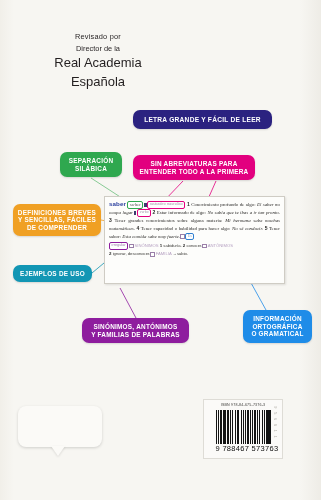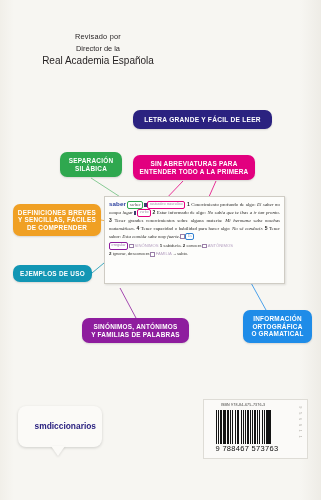--- a/index.html
+++ b/index.html
@@ -16,21 +16,21 @@
   .paper-shade{position:absolute;inset:0;
     background:linear-gradient(90deg,#f1efe9 0px,#f7f6f2 14px,#f7f6f2 300px,#eeece6 321px);
     pointer-events:none;}
 
   
   .credits{position:absolute;left:28px;top:32px;width:140px;text-align:center;
     color:#231f20;line-height:1.45;}
   .credits .l1{font-size:7.4px;letter-spacing:.2px;}
   .credits .l2{font-size:9.2px;font-weight:bold;letter-spacing:.1px;margin-top:1px;}
   .credits .l3{font-size:7.4px;margin-top:1px;}
-  .credits .l4{font-size:10px;}
+  .credits .l4{font-size:13px;}
 
   
   .smlogo{position:absolute;left:215px;top:31px;width:44px;height:42px;background:#d8201f;}
   .smlogo .divider{position:absolute;left:21px;top:0;width:2.2px;height:100%;background:#f6f5f1;}
   .smlogo .txt{position:absolute;inset:0;color:#fff;font-family:"Liberation Serif",serif;
     font-size:29px;line-height:42px;text-align:center;letter-spacing:-1px;font-weight:400;}
 
   
   .pill{position:absolute;border-radius:7px;color:#fff;font-weight:bold;
     text-align:center;letter-spacing:.25px;line-height:1.18;
@@ -83,21 +83,21 @@
   .bubble{position:absolute;left:18px;top:406px;width:84px;height:41px;
     background:#fbfaf7;border-radius:8px;box-shadow:0 1px 3px rgba(0,0,0,.16);
     display:flex;align-items:center;justify-content:center;}
   .bubble .txt{color:#2b2280;font-weight:bold;font-size:8.4px;line-height:1.22;
     text-align:right;width:72px;}
   .bubble .ptr{position:absolute;left:33px;top:40px;width:0;height:0;
     border-left:7px solid transparent;border-right:7px solid transparent;
     border-top:10px solid #fbfaf7;filter:drop-shadow(0 1px 1px rgba(0,0,0,.12));}
 
   
-  .barcode-box{position:absolute;left:203px;top:399px;width:105px;height:60px;
+  .barcode-box{position:absolute;left:203px;top:399px;width:80px;height:60px;
     background:#fbfaf8;border:.8px solid #dedcd6;box-sizing:border-box;}
   .bc-isbn{position:absolute;left:0;top:3px;width:78px;text-align:center;
     font-size:3.6px;color:#3b3a37;letter-spacing:.2px;font-family:"Liberation Sans",sans-serif;}
   .bars{position:absolute;left:12px;top:10px;width:62px;height:34px;display:flex;
     align-items:flex-end;}
   .bars i{display:block;height:100%;background:#1a1a1a;}
   .bc-num{position:absolute;left:5px;top:44px;width:76px;text-align:center;
     font-size:7.5px;color:#111;font-family:"Liberation Sans",sans-serif;letter-spacing:.3px;}
   .bc-side{position:absolute;right:4px;top:6px;width:10px;height:50px;
     writing-mode:vertical-rl;text-orientation:mixed;
@@ -172,21 +172,20 @@
     </div>
     <div class="tagline">
       <b>2</b>
       <span>ignorar, desconocer.</span><span class="mini-sq"></span><span class="lbl">FAMILIA</span>
       <span>→sabio.</span>
     </div>
   </div>
 
   <div class="bubble">
     <div class="txt">
-      <div>smdiccionarios</div>
     </div>
     <div class="ptr"></div>
   </div>
 
   <div class="barcode-box">
     <div class="bc-isbn">ISBN 978-84-675-7376-3</div>
     <div class="bars" id="bars">
         <i style="width: 1.4px; background: rgb(20, 20, 20);"></i>
         <i style="width: 0.5px; background: transparent;"></i>
         <i style="width: 0.5px; background: rgb(20, 20, 20);"></i>

